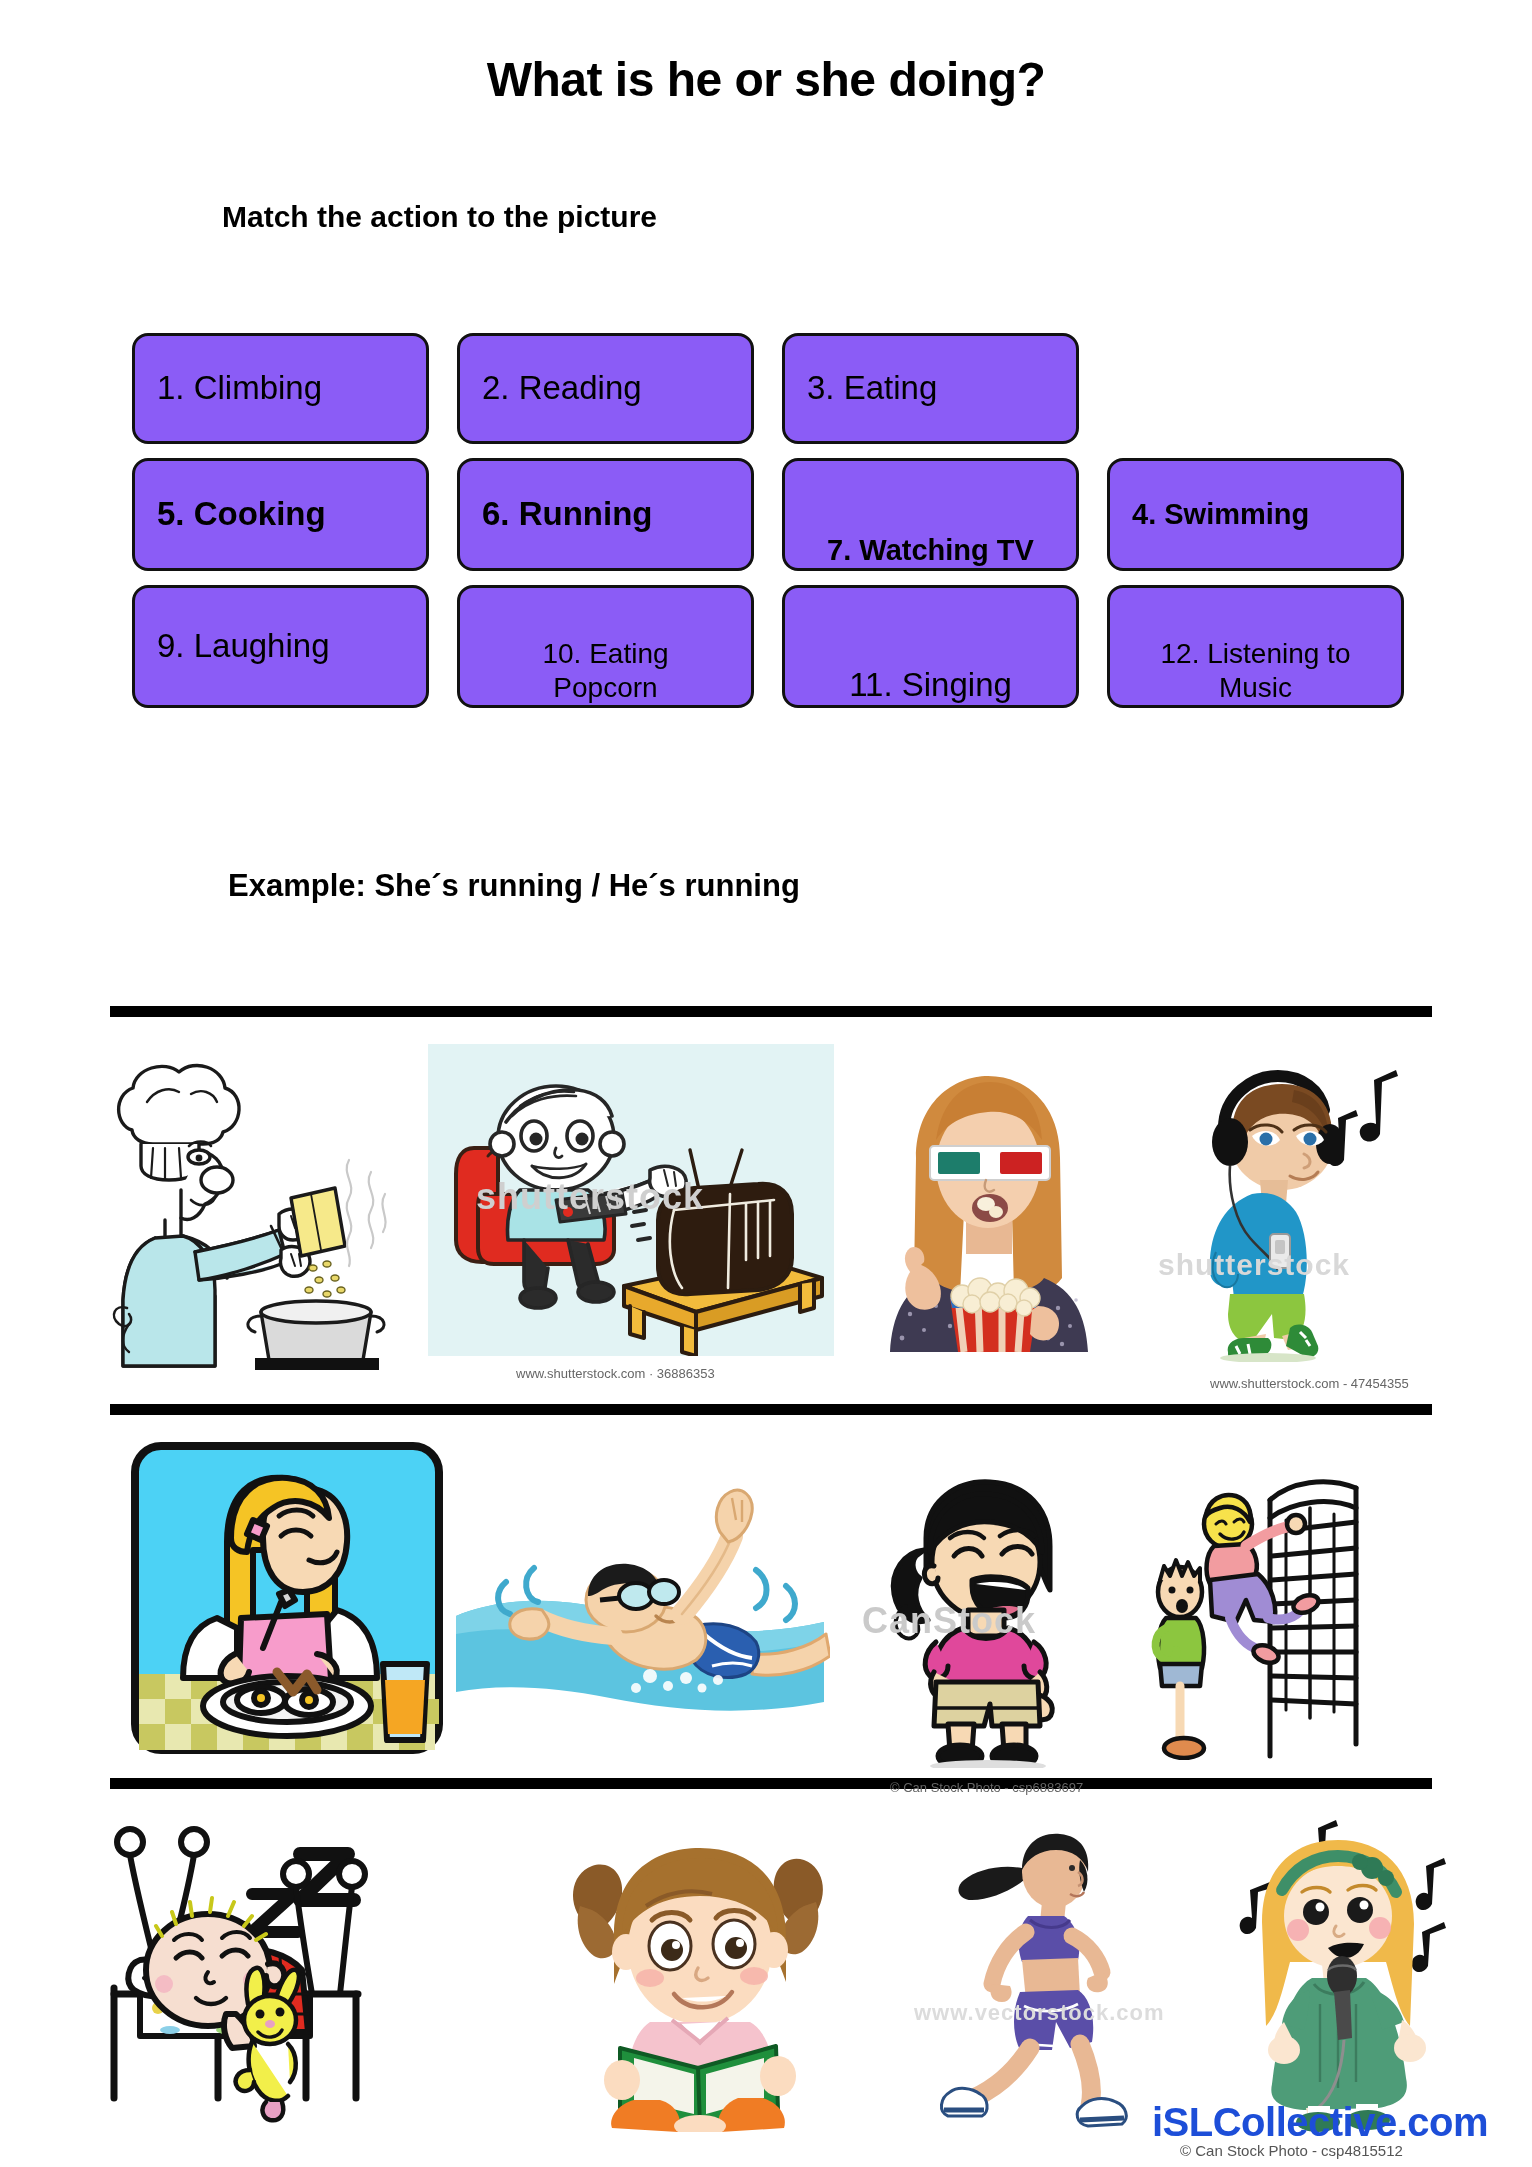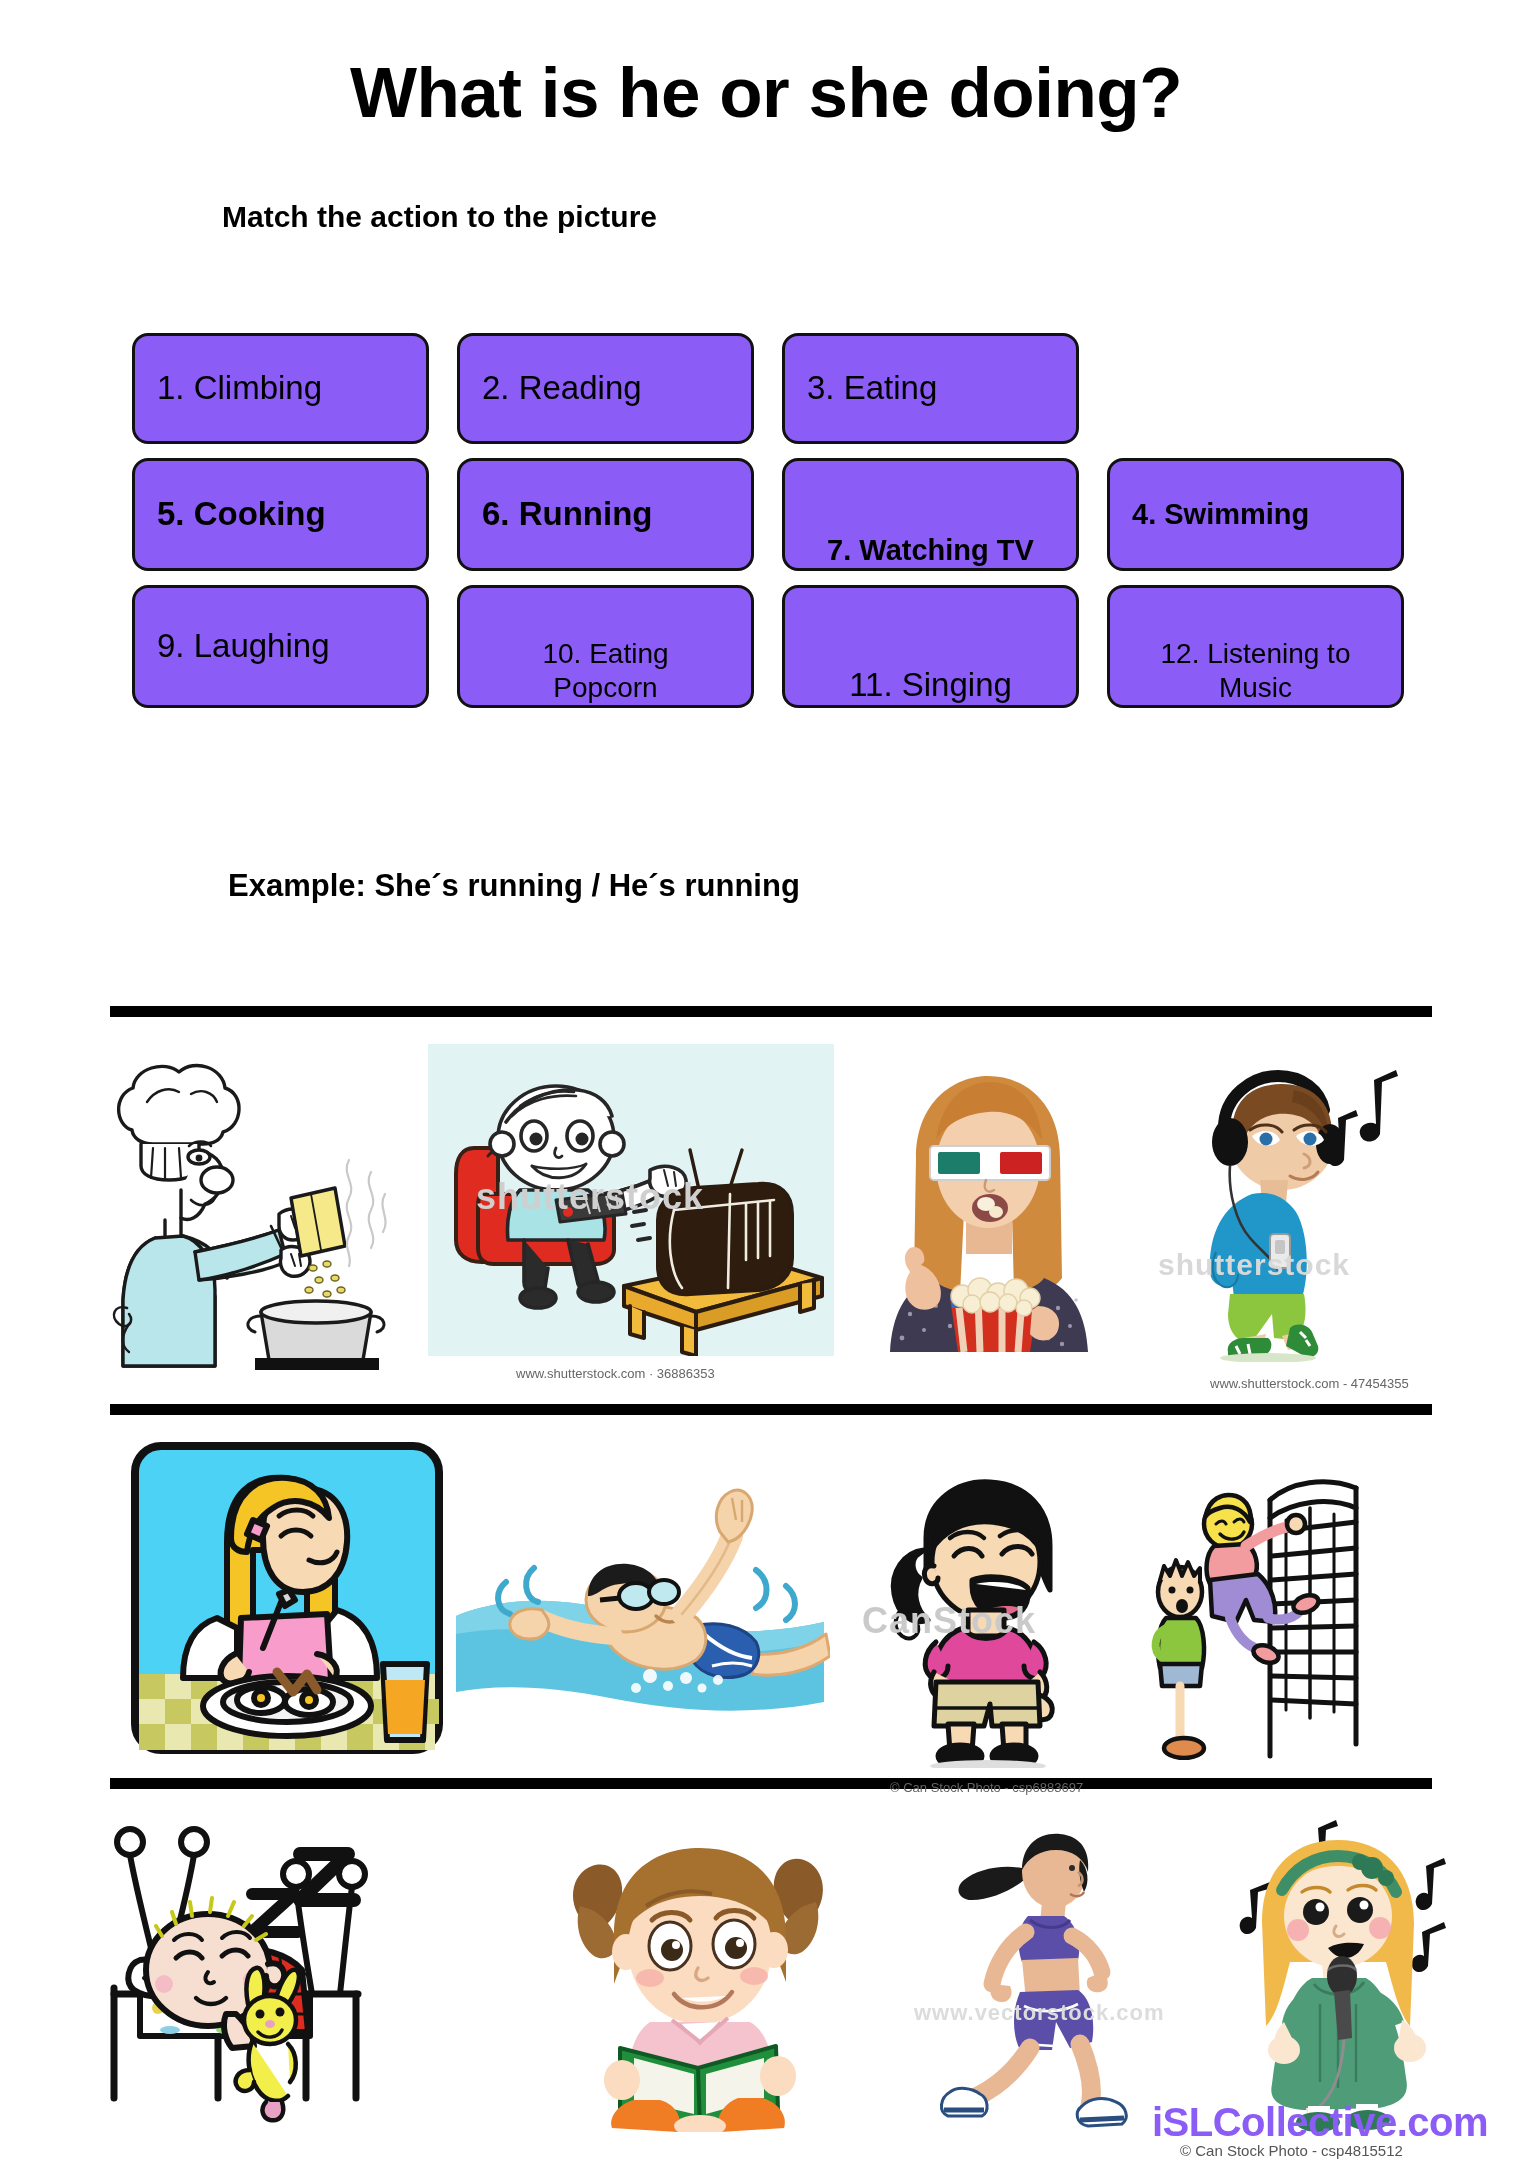--- a/index.html
+++ b/index.html
@@ -6,21 +6,21 @@
   body{
     width:1532px;height:2167px;background:#ffffff;
     font-family:"Liberation Sans", sans-serif;
     color:#000;overflow:hidden;position:relative;
   }
   .page{position:relative;width:1532px;height:2167px;}
 
   
   .title{
     position:absolute;left:0;top:52px;width:1532px;text-align:center;
-    font-size:71px;font-weight:bold;letter-spacing:-0.5px;
+    font-size:48px;font-weight:bold;letter-spacing:-0.5px;
   }
   .subtitle{
     position:absolute;left:222px;top:200px;
     font-size:30px;font-weight:bold;
   }
 
   
   .grid{position:absolute;left:132px;top:333px;width:1300px;}
   .grid-row{display:flex;}
   .cellwrap{width:325px;box-sizing:border-box;}
@@ -49,21 +49,21 @@
   .bar{position:absolute;left:110px;width:1322px;height:11px;background:#000;}
   .bar.b1{top:1006px;}
   .bar.b2{top:1404px;}
   .bar.b3{top:1778px;}
   .pic{position:absolute;}
   .wm{
     position:absolute;font-size:13px;color:#666;
     font-family:"Liberation Sans", sans-serif;white-space:nowrap;
   }
   .wm-big{
-    position:absolute;font-size:40px;color:#8b5cf6;font-weight:bold;
+    position:absolute;font-size:40px;color:#1d4ed8;font-weight:bold;
     letter-spacing:-0.5px;white-space:nowrap;
   }
   .stock-ghost{
     position:absolute;font-size:36px;color:#cfcfcf;font-weight:bold;
     letter-spacing:1px;white-space:nowrap;pointer-events:none;
   }
   .stock-ghost.sm{font-size:30px;color:#d8d8d8;}
   svg{display:block;}
 </style>
 </head>

